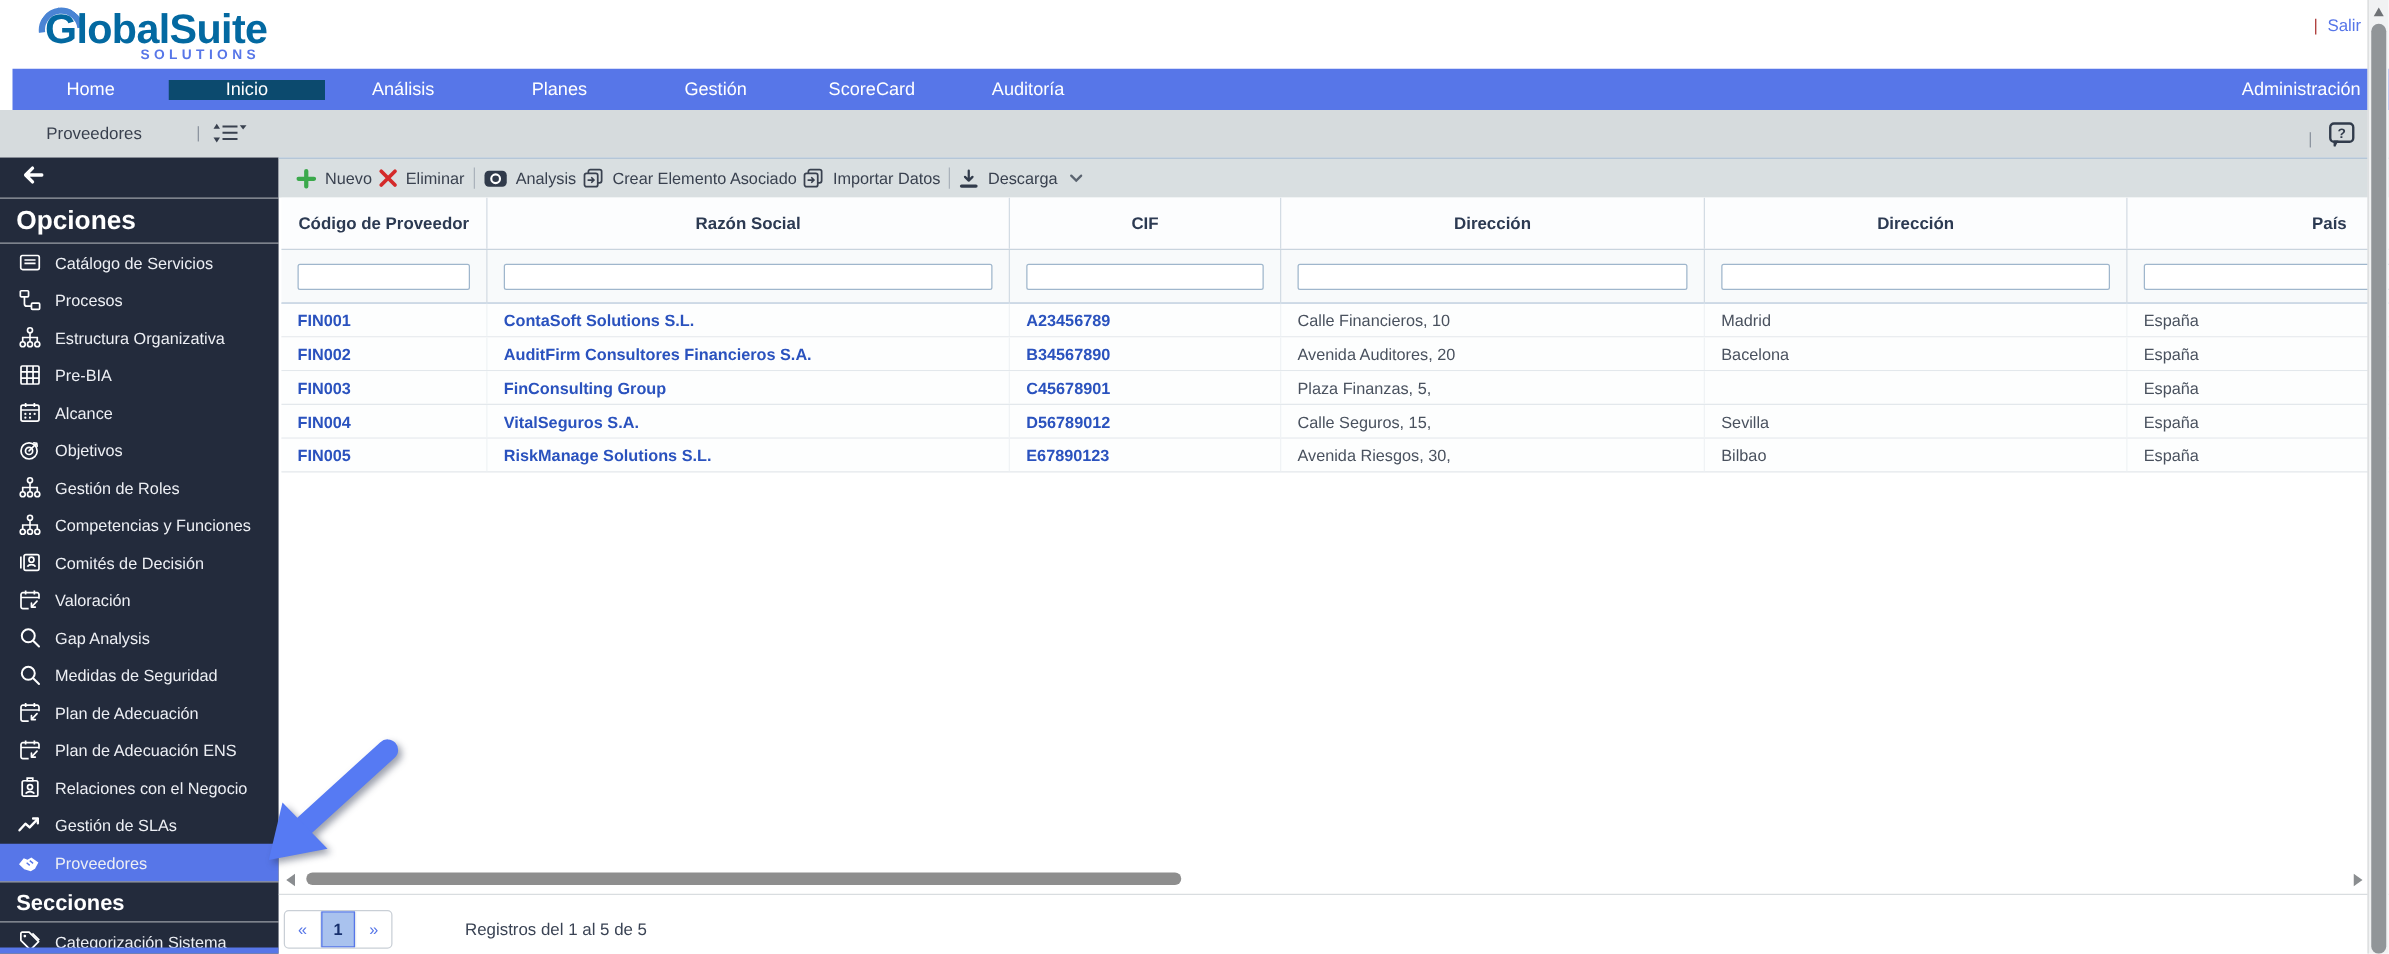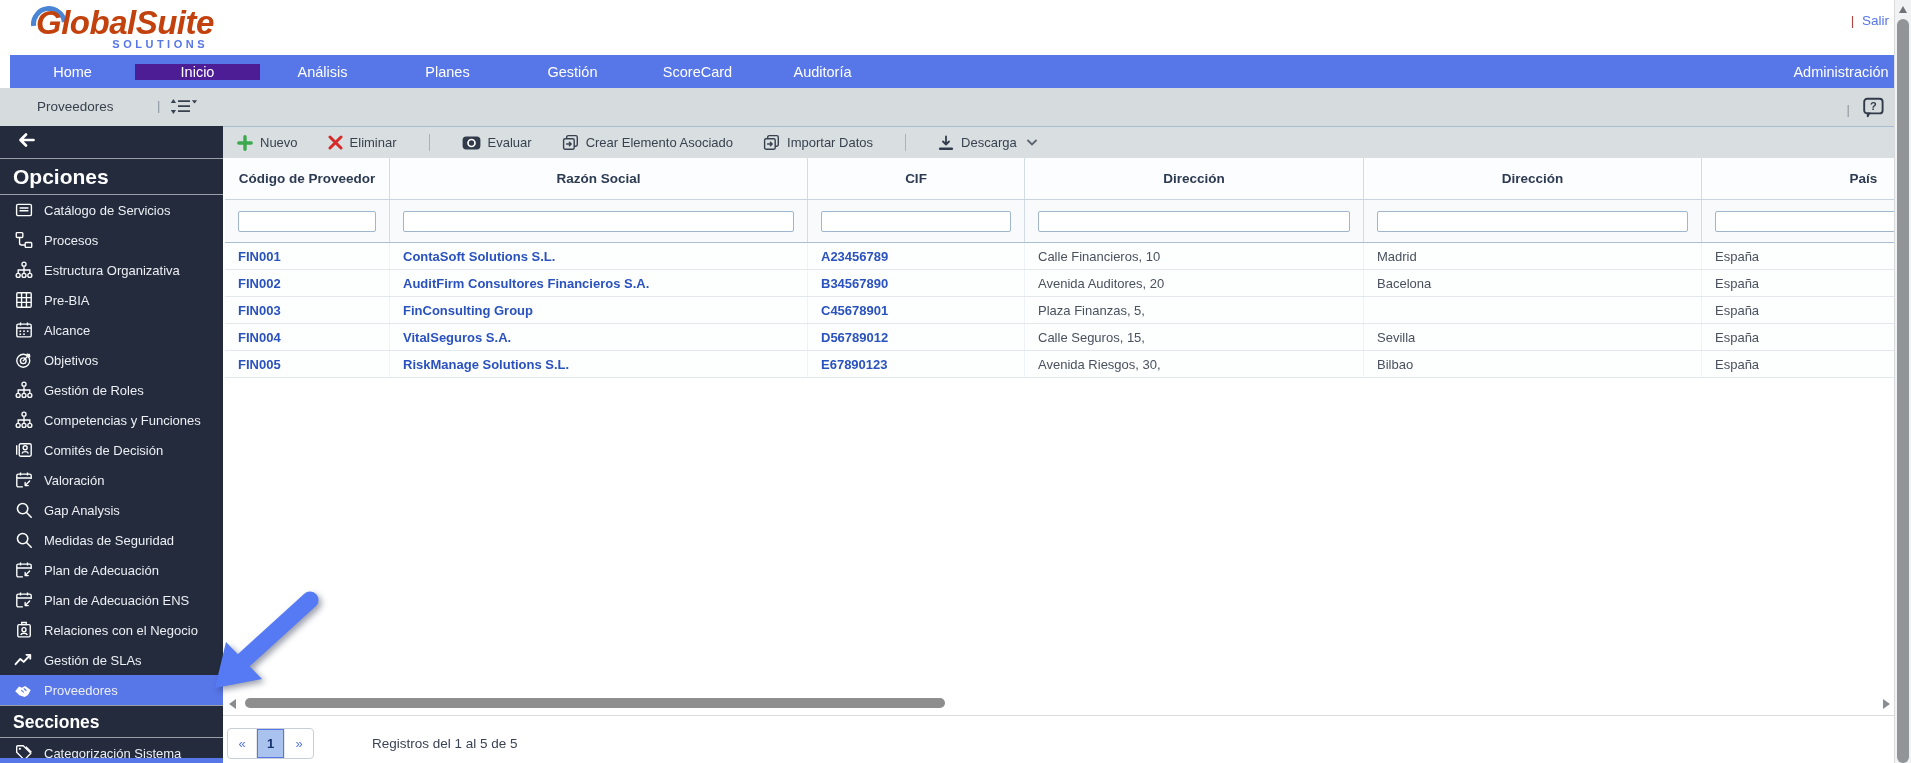--- a/index.html
+++ b/index.html
@@ -5,36 +5,36 @@
   * { margin:0; padding:0; box-sizing:border-box; }
   html,body { width:1911px; height:763px; }
   body {
     position:relative; overflow:hidden; background:#fff;
     font-family:"Liberation Sans", sans-serif; color:#39414F;
   }
 
   
   .top-header { position:absolute; left:0; top:0; width:1911px; height:55px; background:#fff; }
   .logo { position:absolute; left:36px; top:4px; width:172px; cursor:pointer; }
-  .logo-main { font-size:33px; font-weight:800; color:#c2410c; letter-spacing:-0.5px; position:relative; z-index:2;font-style:italic; }
+  .logo-main { font-size:33px; font-weight:800; color:#0369a1; letter-spacing:-0.5px; position:relative; z-index:2; }
   .logo-arc { position:absolute; left:-5px; top:2px; width:36px; height:36px; border-radius:50%;
     border:5px solid transparent; border-top-color:#4A84D4; border-left-color:#4A84D4;
     transform:rotate(38deg); z-index:1; }
   .logo-sub { margin-top:-4px; width:100%; text-align:right; font-size:11px; letter-spacing:3.5px;
     color:#5776E8; font-weight:700; }
   .logout { position:absolute; right:22px; top:13px; font-size:13.5px; }
   .logout .sep { color:#B0413E; margin-right:4px; }
   .logout .lbl { color:#5776E8; cursor:pointer; }
 
   
   .nav { position:absolute; left:10px; top:55px; width:1911px; height:33px; background:#5776E8;
     display:flex; align-items:center; color:#fff; font-size:14.5px; }
   .nav-left { display:flex; }
   .nav-item { width:125px; display:flex; align-items:center; justify-content:center; cursor:pointer; }
-  .nav-item.active { background:#4c1d95; }
+  .nav-item.active { background:#0c4a6e; }
   .nav-spacer { flex:1; }
   .nav-admin { width:148px; margin-right:6px; display:flex; align-items:center; justify-content:center; cursor:pointer; }
 
   
   .breadcrumb-bar { position:absolute; left:0; top:88px; width:1911px; height:38px; background:#D6DBDD; }
   .bc-title { position:absolute; left:37px; top:11px; font-size:13.5px; color:#39404E; }
   .bc-sep1 { position:absolute; left:157px; top:10px; color:#8D95A0; font-size:13px; }
   .bc-list-icon { position:absolute; left:170px; top:10px; cursor:pointer; }
   .bc-right { position:absolute; right:26px; top:8px; display:flex; align-items:center; gap:12px; }
   .bc-sep2 { color:#8D95A0; font-size:13px; }
@@ -54,21 +54,21 @@
   .sb-item .icn { width:19px; height:19px; display:flex; align-items:center; justify-content:center; flex:none; }
   .sb-heading2 { height:33px; line-height:33px; padding-left:13px; font-size:17.5px; font-weight:700;
     border-top:1px solid rgba(255,255,255,0.55); border-bottom:1px solid rgba(255,255,255,0.55); color:#fff; }
   .sb-strip { position:absolute; bottom:0; left:0; width:100%; height:5px; background:#5776E8; }
 
   
   .main { position:absolute; left:223px; top:126px; width:1688px; height:637px; background:#fff; }
 
   .toolbar { position:absolute; left:0; top:0; width:100%; height:32px; background:#D9DFE1;
     border-top:1px solid #A9BED3; display:flex; align-items:center; padding-left:12px;
-    font-size:13px; color:#39414F; gap:26px; }
+    font-size:13px; color:#39414F; gap:1px; }
   .tb-btn { display:flex; align-items:center; gap:7px; cursor:pointer; padding:0 2px; white-space:nowrap; }
   .tb-sep { width:1px; height:17px; background:#AAB2BB; margin:0 4px; }
   .tb-btn .icn { display:flex; align-items:center; }
   .tb-btn .caret { display:flex; align-items:center; margin-left:3px; }
 
   
   .table-wrap { position:absolute; left:2px; top:32px; width:1686px; height:360px; overflow:hidden; }
   .grid { width:1801px; }
   .hrow { display:flex; height:42px; background:#FCFDFE; border-bottom:1px solid #C9D4DE; }
   .hcell { flex:none; border-right:1px solid #D3DCE4; display:flex; align-items:center;
@@ -434,21 +434,21 @@
 
       </div>
     <div class="tb-sep"></div>
       <div class="tb-btn">
         <span class="icn">
           <svg width="19" height="14" viewBox="0 0 19 14">
             <rect x="0.6" y="0.6" width="17.8" height="12.8" rx="3.6" fill="#313B4B"></rect>
             <circle cx="9.5" cy="7" r="3.5" fill="none" stroke="#fff" stroke-width="1.7"></circle>
           </svg>
         </span>
-        <span>Evaluar</span>
+        <span>Analysis</span>
 
       </div>
 
       <div class="tb-btn">
         <span class="icn">
           <svg width="17" height="17" viewBox="0 0 17 17" fill="none" stroke="#39414F" stroke-width="1.4">
             <rect x="4.7" y="1.6" width="10.6" height="10.6" rx="1.6"></rect>
             <rect x="1.6" y="4.7" width="10.6" height="10.6" rx="1.6" fill="#DADFE1"></rect>
             <path d="M4.6 10h4.6M9.2 10 7.4 8.2M9.2 10l-1.8 1.8" stroke-linecap="round"></path>
           </svg>

